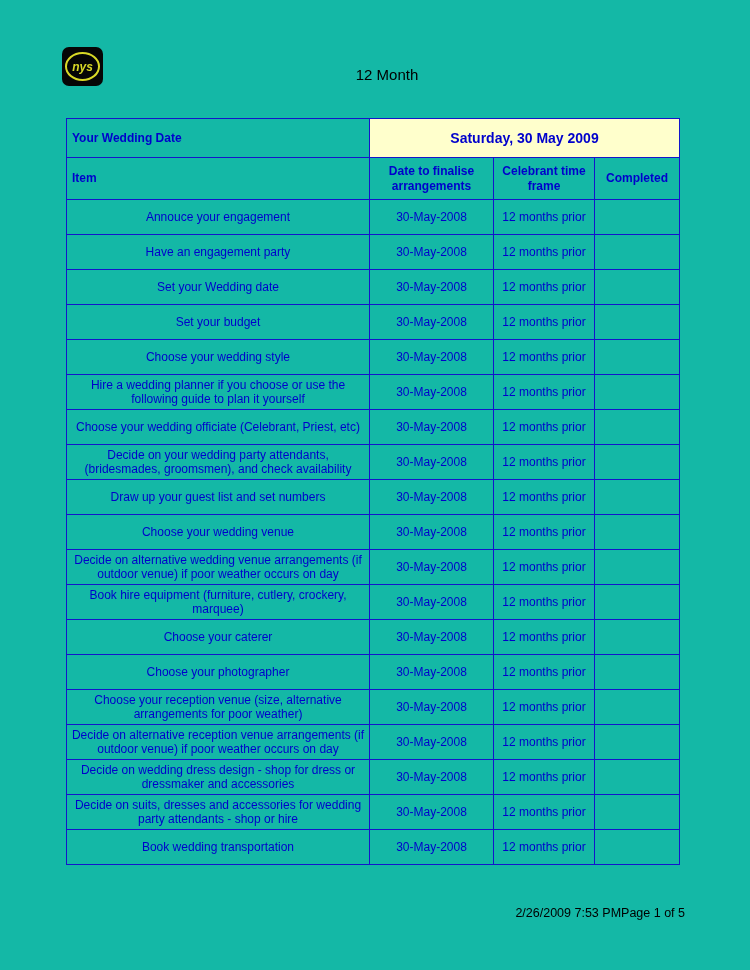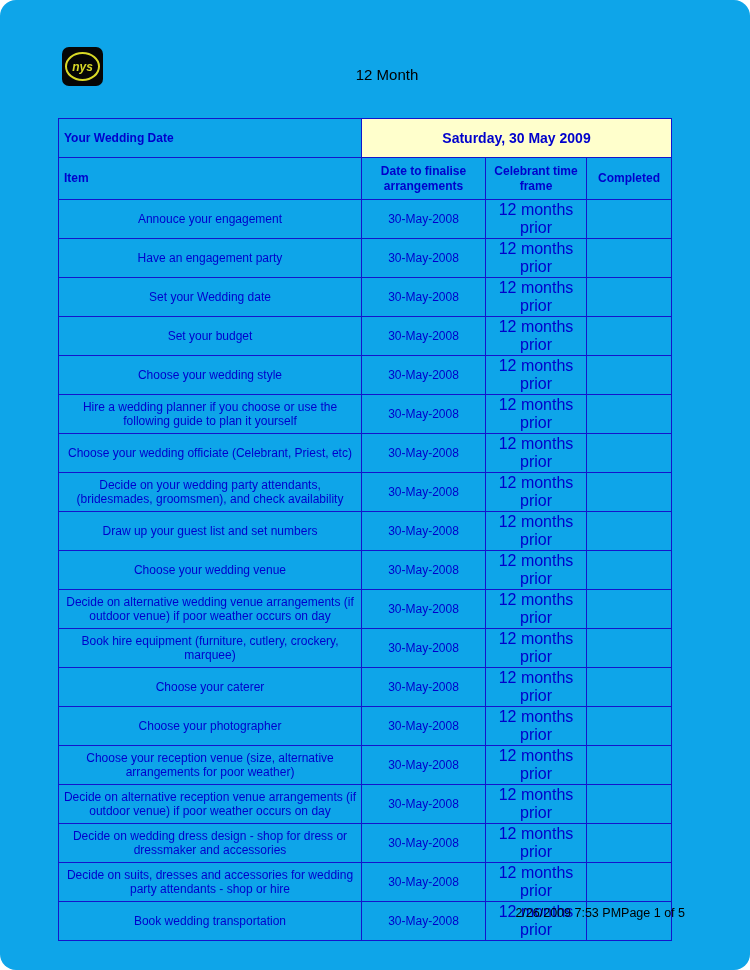--- a/index.html
+++ b/index.html
@@ -2,23 +2,22 @@
 <html><head>
 <meta charset="utf-8">
 <style>
   html, body { margin: 0; padding: 0; background: #ffffff; }
   body { font-family: "Liberation Sans", "DejaVu Sans", sans-serif; }
 
   .page {
     position: relative;
     width: 750px;
     height: 970px;
-    background: #0ea5e9;
+    background: #14b8a6;
     overflow: hidden;
-    border-radius: 16px;
   }
 
   
   .logo {
     position: absolute;
     left: 62px; top: 47px;
     width: 41px; height: 39px;
     background: #060606;
     border-radius: 7px;
     display: flex; align-items: center; justify-content: center;
@@ -42,21 +41,21 @@
     top: 64px; left: 0;
     width: 100%;
     text-align: center;
     color: #000000;
   }
   .title-line { font-size: 15px; line-height: 21px; padding-left: 24px; }
 
   
   table.checklist {
     position: absolute;
-    top: 118px; left: 58px;
+    top: 118px; left: 66px;
     width: 613px;
     border-collapse: collapse;
     table-layout: fixed;
   }
   .checklist th, .checklist td {
     border: 1px solid #1414cc;
     color: #0000cc;
     vertical-align: middle;
     overflow: hidden;
   }
@@ -65,21 +64,21 @@
   .wd-value { font-size: 14px; font-weight: bold; text-align: center; background: #ffffcc; }
 
   .row-cols { height: 42px; }
   .col-head { font-size: 12px; font-weight: bold; text-align: center; line-height: 15px; padding: 0 2px; }
   .col-head.item-h { text-align: left; padding: 0 5px; }
 
   .data-row { height: 35px; }
   .c-item { font-size: 12px; text-align: left; padding: 0 4px; }
   .item-wrap { line-height: 14px; max-height: 33px; overflow: hidden; text-align: center; }
   .c-date { font-size: 12px; text-align: center; margin-left: 8px; }
-  .c-time { font-size: 16px; text-align: center; }
+  .c-time { font-size: 12px; text-align: center; }
   .c-done { font-size: 12px; text-align: center; }
 
   
   .footer {
     position: absolute;
     left: 65px; top: 906px;
     width: 620px;
     display: flex;
     justify-content: flex-end;
     color: #000000;

